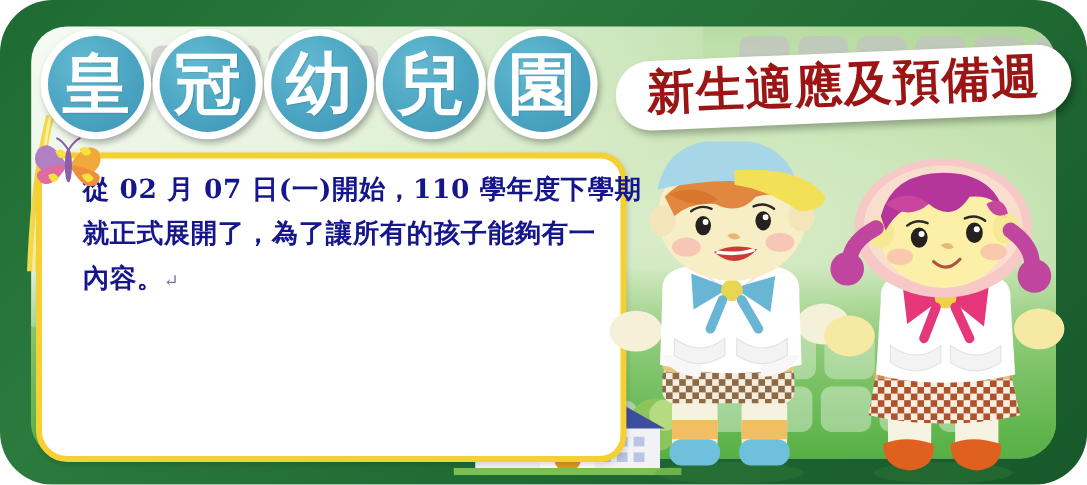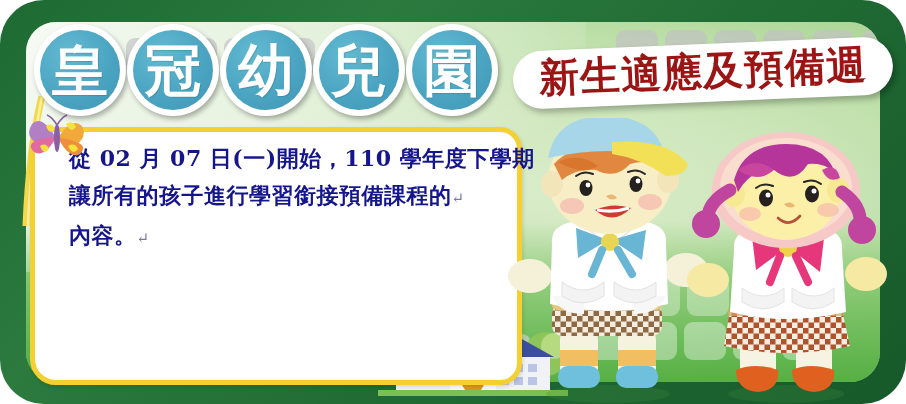--- a/index.html
+++ b/index.html
@@ -378,21 +378,21 @@
     </div>
   </div>
 
   <div class="banner">
     <b>新生適應及預備週</b>
   </div>
 
   <div class="panel">
     <div class="panel-text">
       <p>從 02 月 07 日(一)開始，110 學年度下學期</p>
-      <p><span>讓所有的孩子進行學習銜接預備課程的</span><span class="pil">↵</span></p>
+      <p>就正式展開了，為了讓所有的孩子能夠有一</p>
       <p><span>內容。</span><span class="pil">↵</span></p>
     </div>
   </div>
 
   <svg class="butterfly" viewBox="0 0 62 52">
     <path d="M30 26 Q16 2 6 12 Q-2 24 12 32 Q22 36 30 26 Z" fill="#b37fc4"></path>
     <path d="M30 26 Q18 46 8 40 Q0 32 12 28 Q24 24 30 26 Z" fill="#e06ba0"></path>
     <path d="M32 26 Q46 4 56 14 Q62 26 48 34 Q38 37 32 26 Z" fill="#f0a93a"></path>
     <path d="M32 26 Q44 48 54 42 Q62 34 50 30 Q40 26 32 26 Z" fill="#ef8f3c"></path>
     <path d="M20 14 q6 -4 9 3 q-5 7 -9 -3 z" fill="#f6e23e"></path>

